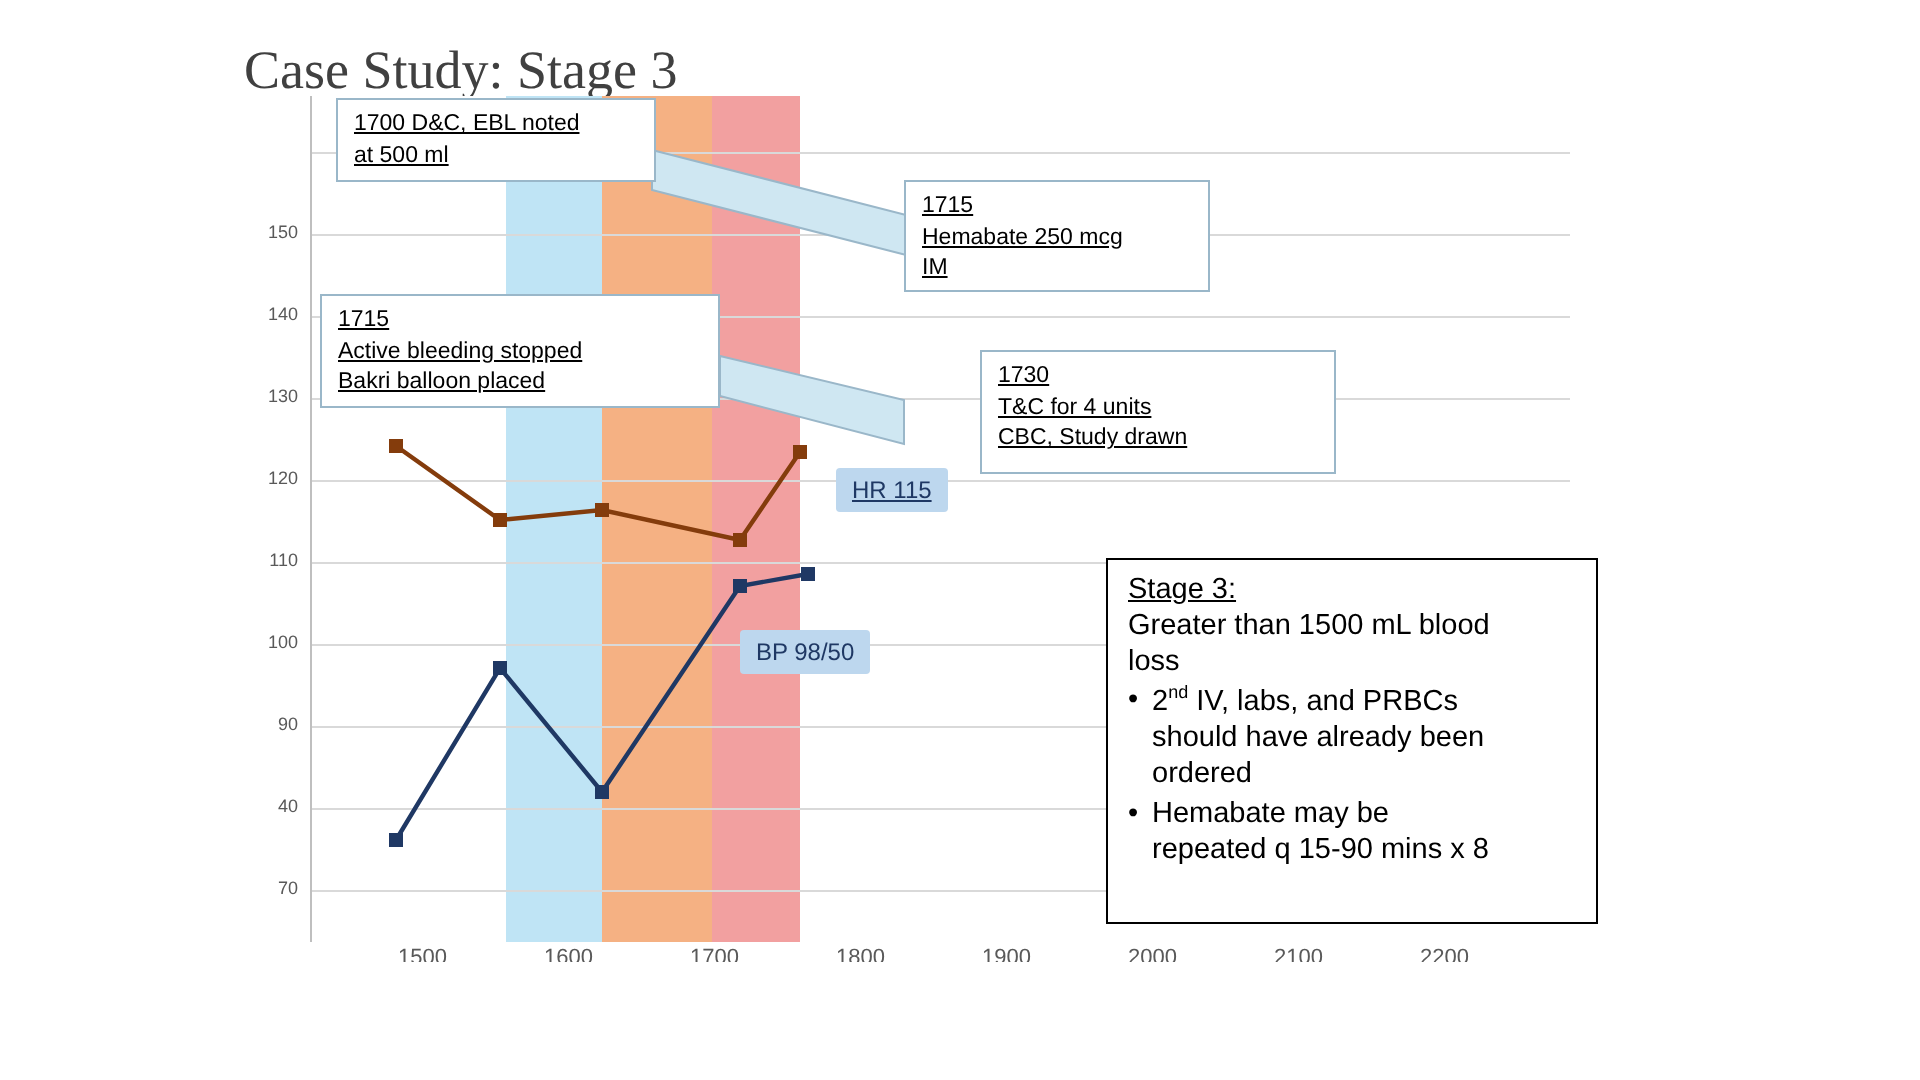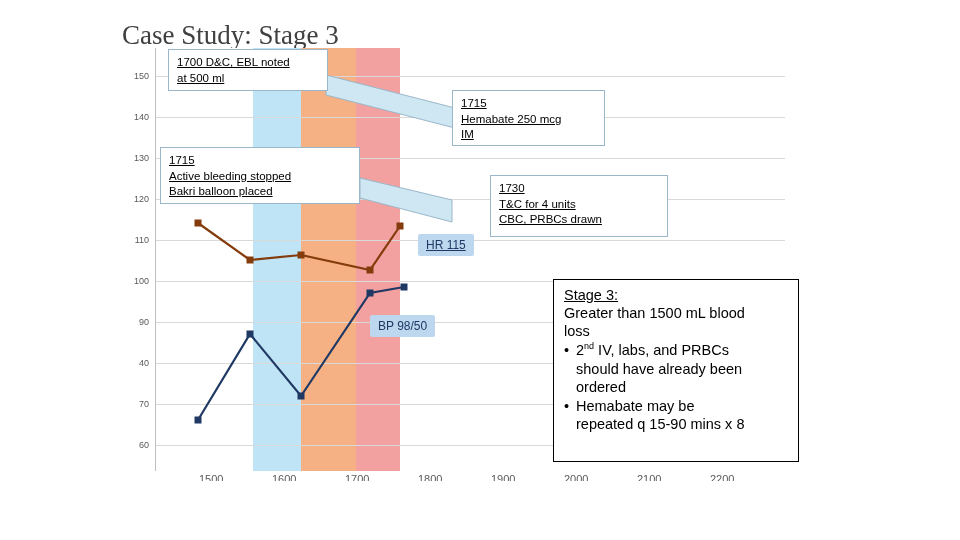--- a/index.html
+++ b/index.html
@@ -23,20 +23,21 @@
   .plot{
     position:absolute;left:155px;top:48px;width:630px;height:423px;
     background:#ffffff;
   }
   .band{position:absolute;top:0;bottom:0;}
   .gridline{position:absolute;left:0;right:0;height:1px;background:#d9d9d9;}
   .ytick{
     position:absolute;right:640px;
     font-size:9px;color:#595959;text-align:right;width:40px;
     transform:translateY(-5px);
+    margin-top:40px;
   }
   .xtick{
     position:absolute;top:425px;
     font-size:11px;color:#595959;text-align:left;width:60px;
   }
   .axisline{position:absolute;left:0;top:0;bottom:0;width:1px;background:#bfbfbf;}
 
   svg.series{position:absolute;left:0;top:0;width:630px;height:423px;overflow:visible;}
 
   
@@ -163,21 +164,21 @@
 
   <div class="callout" style="left:160px;top:147px;width:200px;height:57px;">
     <div>1715</div>
     <div>Active bleeding stopped</div>
     <div>Bakri balloon placed</div>
   </div>
 
   <div class="callout" style="left:490px;top:175px;width:178px;height:62px;">
     <div>1730</div>
     <div>T&amp;C for 4 units</div>
-    <div>CBC, PRBCs drawn</div>
+    <div>CBC, Study drawn</div>
   </div>
 
   <div class="lbl-blue" style="left:418px;top:234px;text-decoration:underline;">HR 115</div>
   <div class="lbl-blue" style="left:370px;top:315px;">BP 98/50</div>
 
   <div class="stagebox">
     <div class="hd">Stage 3:</div>
     <div>Greater than 1500 mL blood</div>
     <div>loss</div>
     <ul>

